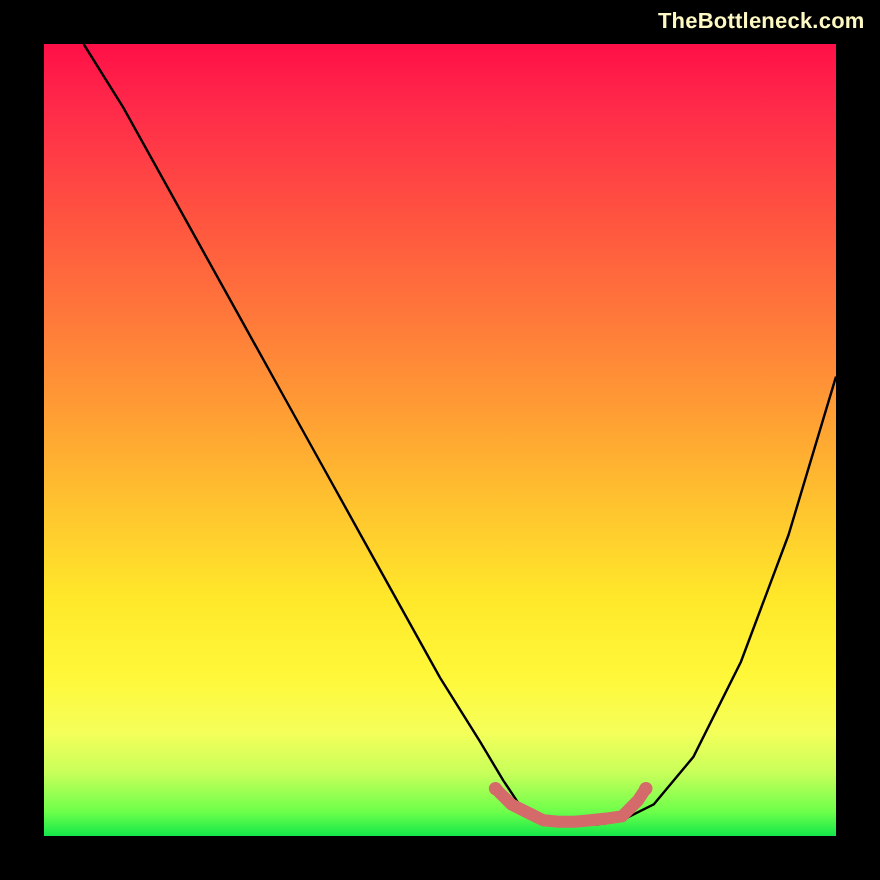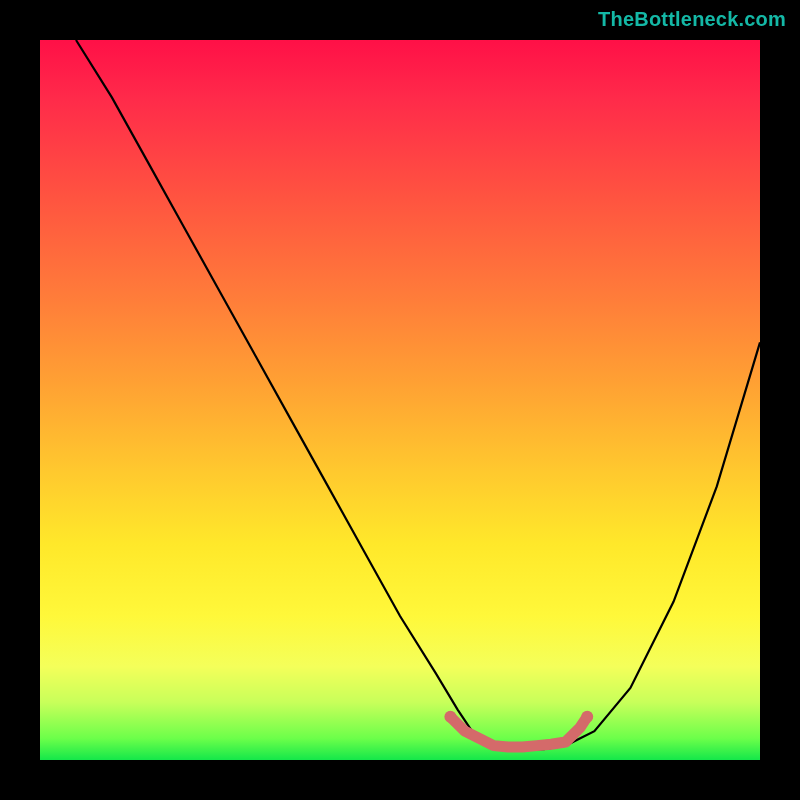--- a/index.html
+++ b/index.html
@@ -37,21 +37,21 @@
       #f4ff5a 87%,
       #c8ff5a 92%,
       #6cff4a 97%,
       #14e74a 100%
     );
   }
   .watermark {
     position: absolute;
     top: 8px;
     right: 14px;
-    color: #14b8a6;
+    color: #fef9c3;
     font-size: 20px;
     font-weight: 600;
     letter-spacing: 0.2px;
     user-select: none;
   }
   svg.curve {
     position: absolute;
     left: 0;
     top: 0;
     width: 720px;

